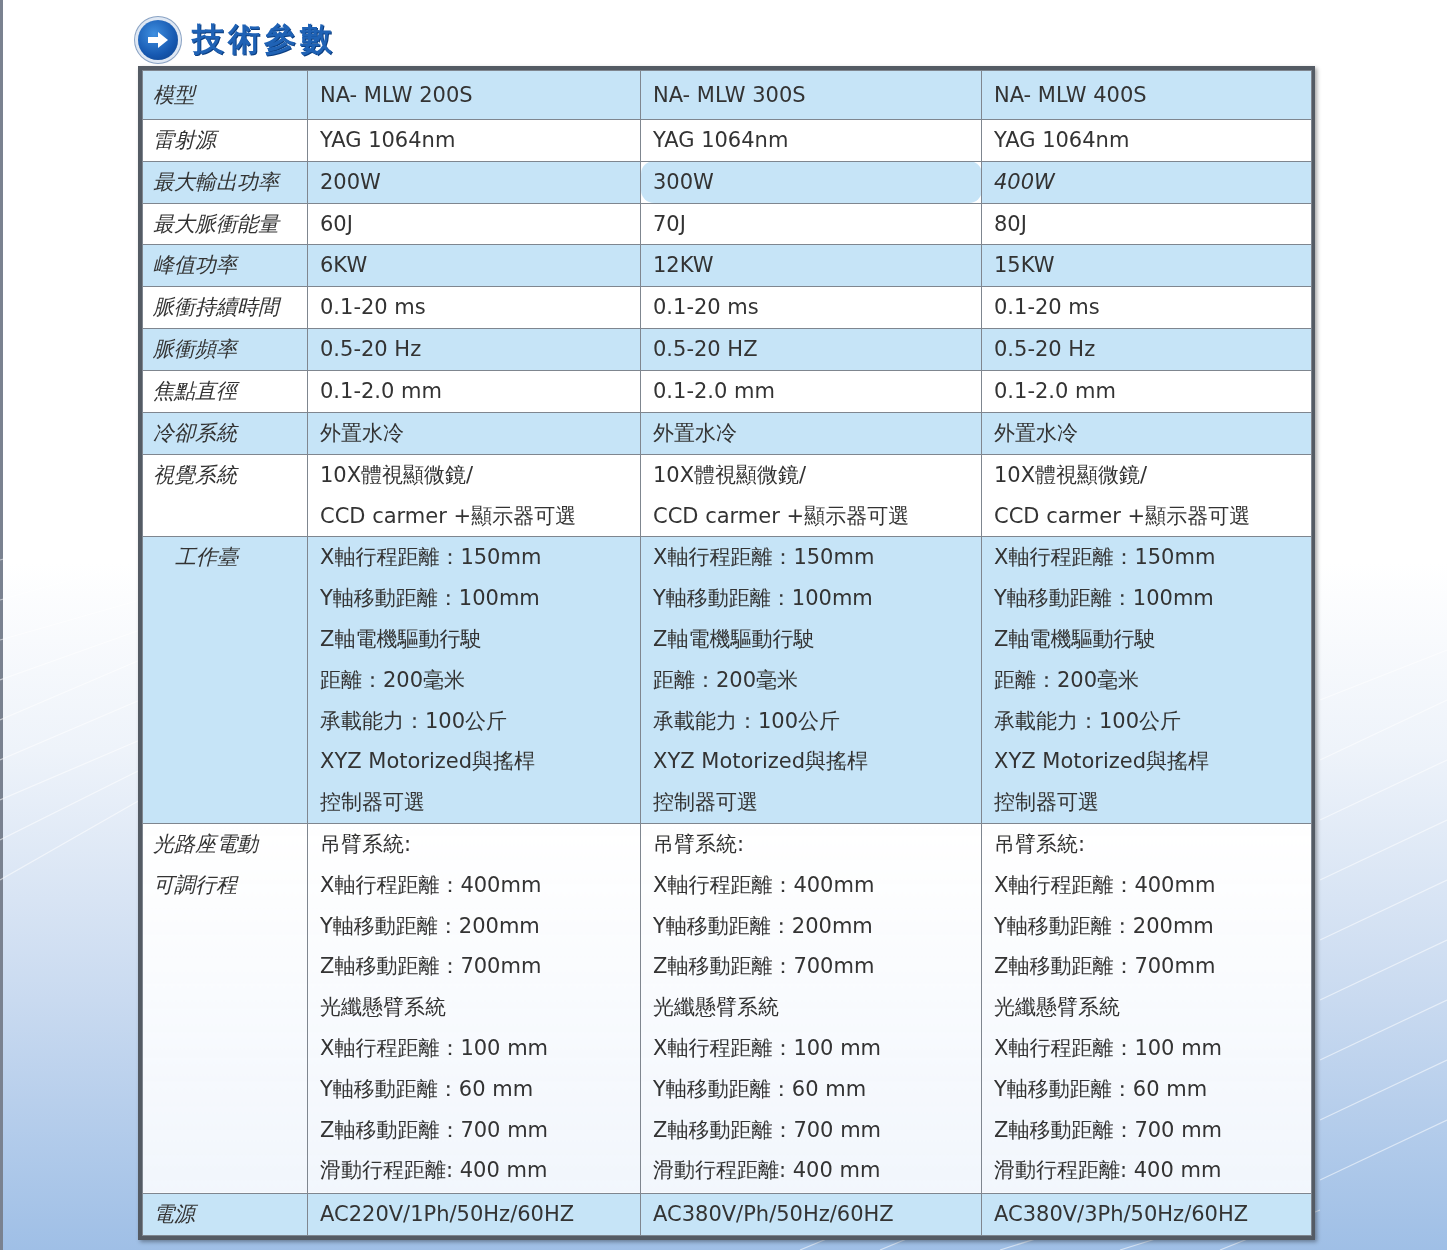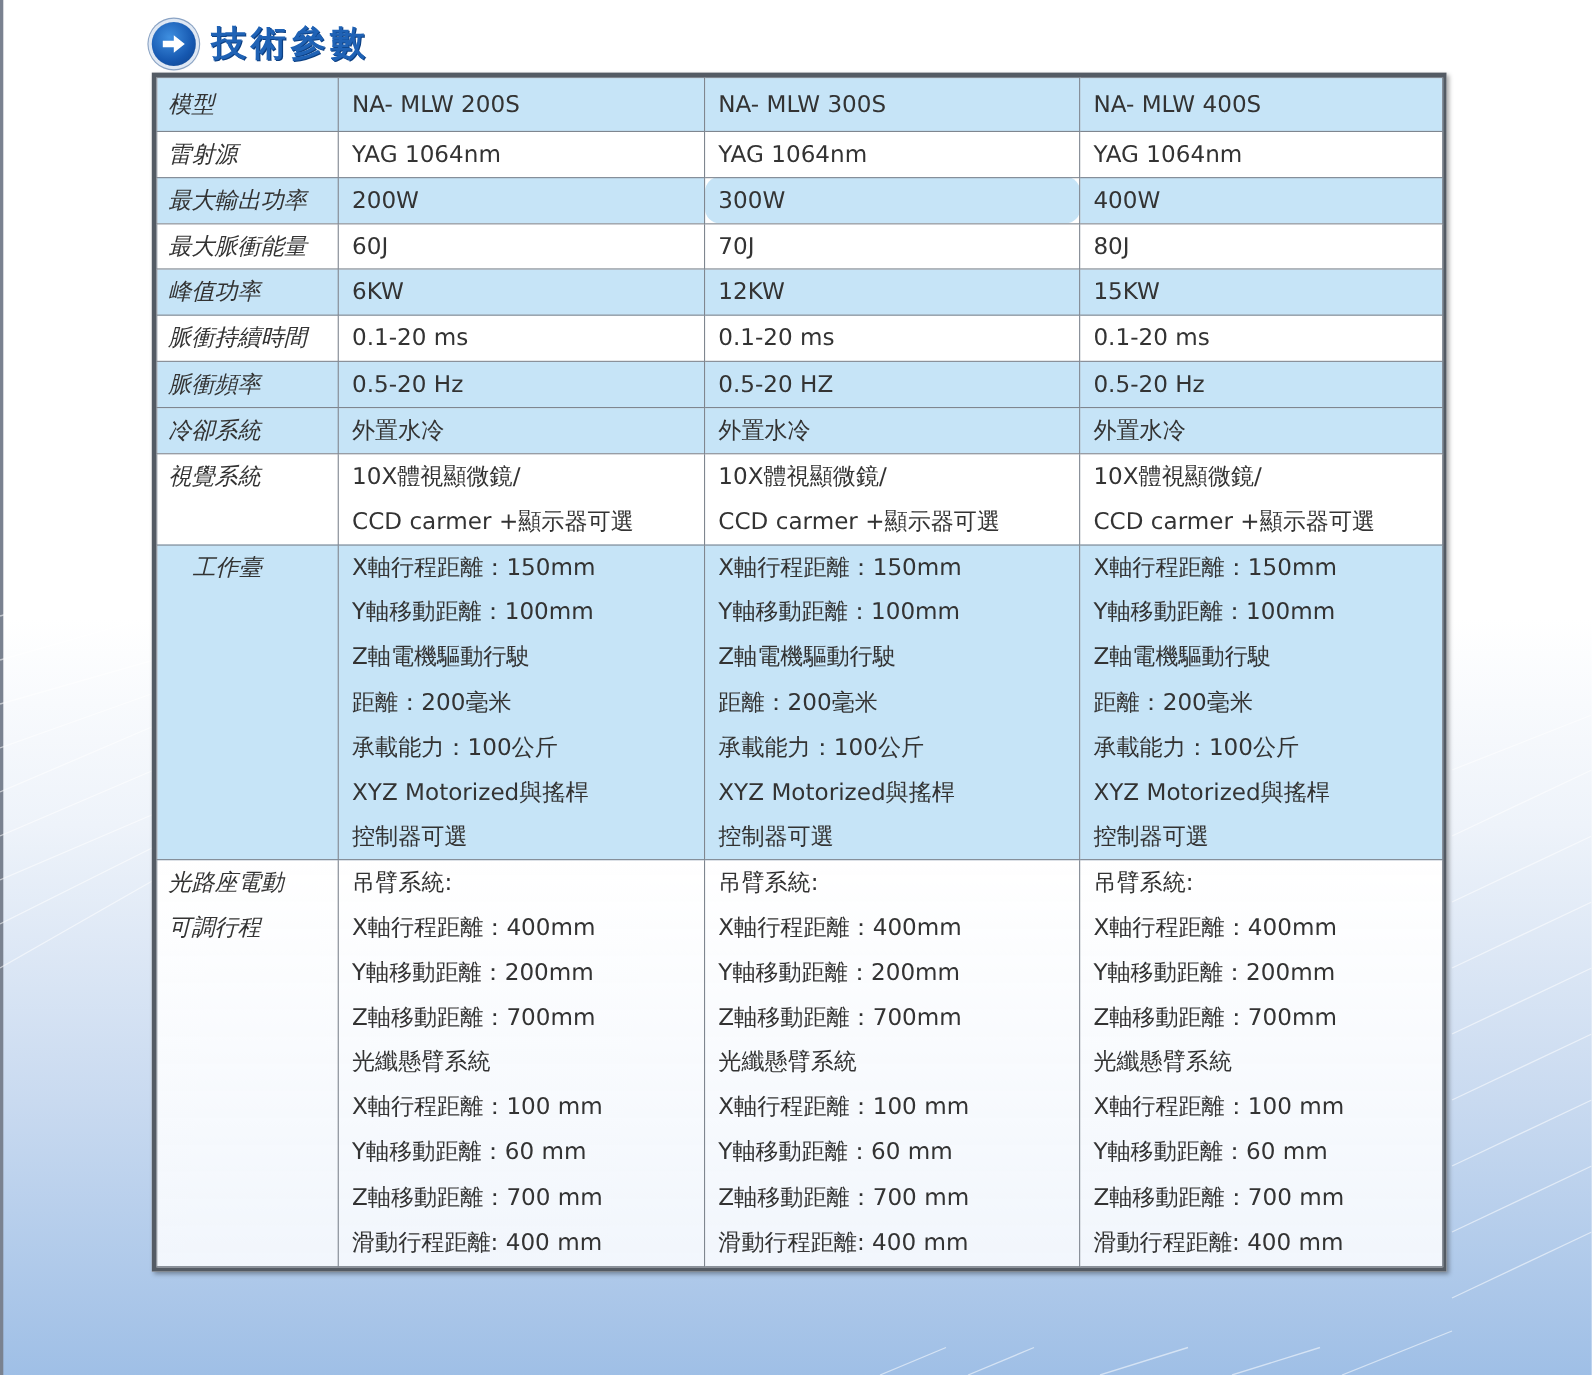--- a/index.html
+++ b/index.html
@@ -137,21 +137,21 @@
         <tr class="blue">
           <td class="label" style="height: 41px;">
             <span class="line">最大輸出功率</span>
           </td>
           <td style="height: 41px;">
             <span class="line">200W</span>
           </td>
           <td style="height: 41px; border-radius: 13px;">
             <span class="line">300W</span>
           </td>
-          <td style="height: 41px;">
+          <td style="height: 41px; font-style: italic;">
             <span class="line">400W</span>
           </td>
         </tr>
         <tr class="white">
           <td class="label" style="height: 41px;">
             <span class="line">最大脈衝能量</span>
           </td>
           <td style="height: 41px;">
             <span class="line">60J</span>
           </td>
@@ -195,20 +195,34 @@
             <span class="line">脈衝頻率</span>
           </td>
           <td style="height: 42px;">
             <span class="line">0.5-20 Hz</span>
           </td>
           <td style="height: 42px;">
             <span class="line">0.5-20 HZ</span>
           </td>
           <td style="height: 42px;">
             <span class="line">0.5-20 Hz</span>
+          </td>
+        </tr>
+        <tr class="white">
+          <td class="label" style="height: 41px;">
+            <span class="line">焦點直徑</span>
+          </td>
+          <td style="height: 41px;">
+            <span class="line">0.1-2.0 mm</span>
+          </td>
+          <td style="height: 41px;">
+            <span class="line">0.1-2.0 mm</span>
+          </td>
+          <td style="height: 41px;">
+            <span class="line">0.1-2.0 mm</span>
           </td>
         </tr>
         <tr class="blue">
           <td class="label" style="height: 41px;">
             <span class="line">冷卻系統</span>
           </td>
           <td style="height: 41px;">
             <span class="line">外置水冷</span>
           </td>
           <td style="height: 41px;">
@@ -299,15 +313,29 @@
             <span class="line">X軸行程距離：400mm</span>
             <span class="line">Y軸移動距離：200mm</span>
             <span class="line">Z軸移動距離：700mm</span>
             <span class="line">光纖懸臂系統</span>
             <span class="line">X軸行程距離：100 mm</span>
             <span class="line">Y軸移動距離：60 mm</span>
             <span class="line">Z軸移動距離：700 mm</span>
             <span class="line">滑動行程距離: 400 mm</span>
           </td>
         </tr>
+        <tr class="blue">
+          <td class="label" style="height: 40px;">
+            <span class="line">電源</span>
+          </td>
+          <td style="height: 40px;">
+            <span class="line">AC220V/1Ph/50Hz/60HZ</span>
+          </td>
+          <td style="height: 40px;">
+            <span class="line">AC380V/Ph/50Hz/60HZ</span>
+          </td>
+          <td style="height: 40px;">
+            <span class="line">AC380V/3Ph/50Hz/60HZ</span>
+          </td>
+        </tr>
       </tbody>
   </table>
 </div>
 
 </body></html>

